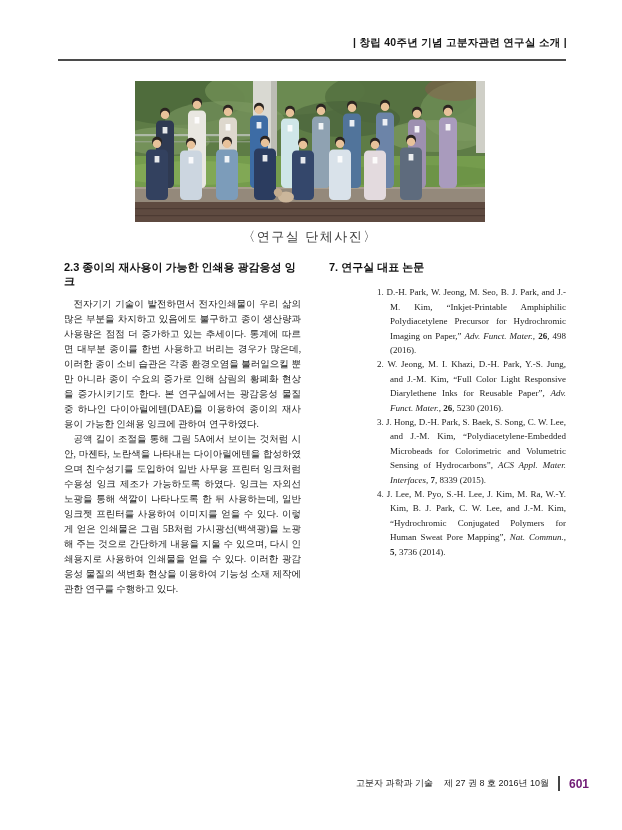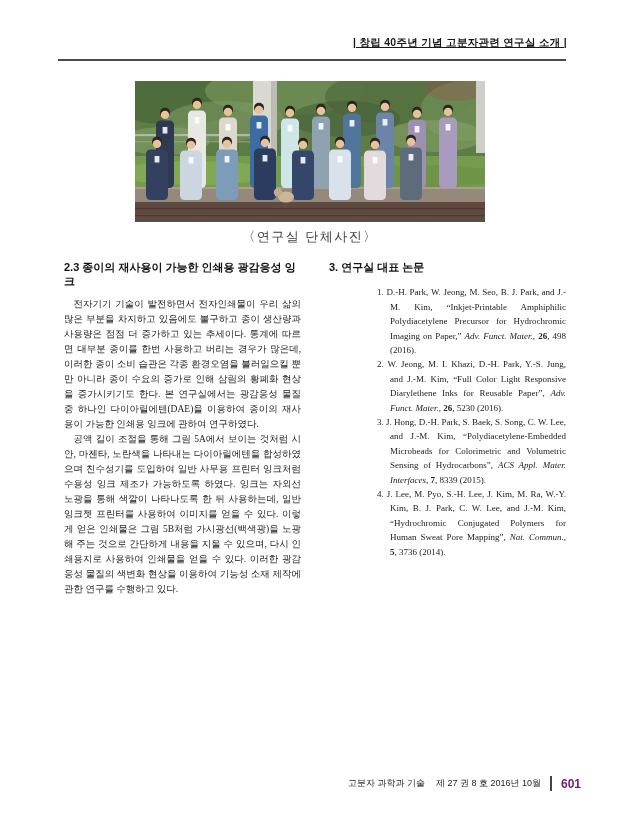--- a/index.html
+++ b/index.html
@@ -6,21 +6,21 @@
   .page{
     position:relative;width:622px;height:830px;background:#ffffff;
     margin:0 auto;overflow:hidden;
     font-family:"Liberation Sans",sans-serif;color:#1c1c1c;
   }
   
   .header-title{
     position:absolute;top:37px;right:55px;
     font-family:"Liberation Sans",sans-serif;
     font-weight:bold;font-size:10.5px;line-height:1;color:#181818;
-    letter-spacing:.3px;white-space:nowrap;text-decoration:underline;
+    letter-spacing:.3px;white-space:nowrap;
   }
   .header-rule{
     position:absolute;top:59px;left:58px;width:508px;height:2px;
     background:#4b4b4b;
   }
   
   .photo-figure{position:absolute;top:81px;left:135px;width:350px;margin:0;}
   .photo-figure svg{display:block;width:350px;height:141px;}
   .photo-caption{
     margin-top:6px;text-align:center;
@@ -44,21 +44,21 @@
   .refs{margin-top:11px;margin-left:48px;}
   .ref{
     font-family:"Liberation Serif",serif;
     font-size:9px;line-height:14.4px;color:#222;
     text-align:justify;padding-left:13px;text-indent:-13px;
   }
   .ref .jrnl{font-style:italic;}
   .ref .vol{font-weight:bold;}
   
   .footer{
-    position:absolute;top:776px;right:41px;
+    position:absolute;top:776px;right:33px;
     display:flex;align-items:center;
     font-family:"Liberation Sans",sans-serif;font-size:9px;color:#222;
     white-space:nowrap;
     margin-left:33px;
   }
   .footer-issue{margin-left:11px;}
   .footer-bar{width:2px;height:15px;background:#444;margin:0 9px;}
   .footer-pageno{font-weight:bold;font-size:12px;color:#701a75;}
 </style>
 </head>
@@ -191,21 +191,21 @@
   </figure>
 
   <div class="columns">
     <section class="col">
       <h2 class="section-heading">2.3 종이의 재사용이 가능한 인쇄용 광감응성 잉크</h2>
       <p class="body-par">전자기기 기술이 발전하면서 전자인쇄물이 우리 삶의 많은 부분을 차지하고 있음에도 불구하고 종이 생산량과 사용량은 점점 더 증가하고 있는 추세이다. 통계에 따르면 대부분 종이를 한번 사용하고 버리는 경우가 많은데, 이러한 종이 소비 습관은 각종 환경오염을 불러일으킬 뿐만 아니라 종이 수요의 증가로 인해 삼림의 황폐화 현상을 증가시키기도 한다. 본 연구실에서는 광감응성 물질 중 하나인 다이아릴에텐(DAE)을 이용하여 종이의 재사용이 가능한 인쇄용 잉크에 관하여 연구하였다.</p>
       <p class="body-par">공액 길이 조절을 통해 그림 5A에서 보이는 것처럼 시안, 마젠타, 노란색을 나타내는 다이아릴에텐을 합성하였으며 친수성기를 도입하여 일반 사무용 프린터 잉크처럼 수용성 잉크 제조가 가능하도록 하였다. 잉크는 자외선 노광을 통해 색깔이 나타나도록 한 뒤 사용하는데, 일반 잉크젯 프린터를 사용하여 이미지를 얻을 수 있다. 이렇게 얻은 인쇄물은 그림 5B처럼 가시광선(백색광)을 노광해 주는 것으로 간단하게 내용을 지울 수 있으며, 다시 인쇄용지로 사용하여 인쇄물을 얻을 수 있다. 이러한 광감응성 물질의 색변화 현상을 이용하여 기능성 소재 제작에 관한 연구를 수행하고 있다.</p>
     </section>
 
     <section class="col">
-      <h2 class="section-heading">3. 연구실 대표 논문</h2>
+      <h2 class="section-heading">7. 연구실 대표 논문</h2>
       <div class="refs" id="ref-list">
           <div class="ref"><span>1. </span><span>D.-H. Park, W. Jeong, M. Seo, B. J. Park, and J.-M. Kim, </span><span>“Inkjet-Printable Amphiphilic Polydiacetylene Precursor for Hydrochromic Imaging on Paper,” </span><span class="jrnl">Adv. Funct. Mater.</span><span>, </span><span class="vol">26</span><span>, 498 (2016).</span></div>
           <div class="ref"><span>2. </span><span>W. Jeong, M. I. Khazi, D.-H. Park, Y.-S. Jung, and J.-M. Kim, </span><span>“Full Color Light Responsive Diarylethene Inks for Reusable Paper”, </span><span class="jrnl">Adv. Funct. Mater.</span><span>, </span><span class="vol">26</span><span>, 5230 (2016).</span></div>
           <div class="ref"><span>3. </span><span>J. Hong, D.-H. Park, S. Baek, S. Song, C. W. Lee, and J.-M. Kim, </span><span>“Polydiacetylene-Embedded Microbeads for Colorimetric and Volumetric Sensing of Hydrocarbons”, </span><span class="jrnl">ACS Appl. Mater. Interfaces</span><span>, </span><span class="vol">7</span><span>, 8339 (2015).</span></div>
           <div class="ref"><span>4. </span><span>J. Lee, M. Pyo, S.-H. Lee, J. Kim, M. Ra, W.-Y. Kim, B. J. Park, C. W. Lee, and J.-M. Kim, </span><span>“Hydrochromic Conjugated Polymers for Human Sweat Pore Mapping”, </span><span class="jrnl">Nat. Commun.</span><span>, </span><span class="vol">5</span><span>, 3736 (2014).</span></div>
         </div>
     </section>
   </div>
 
   <div class="footer">

